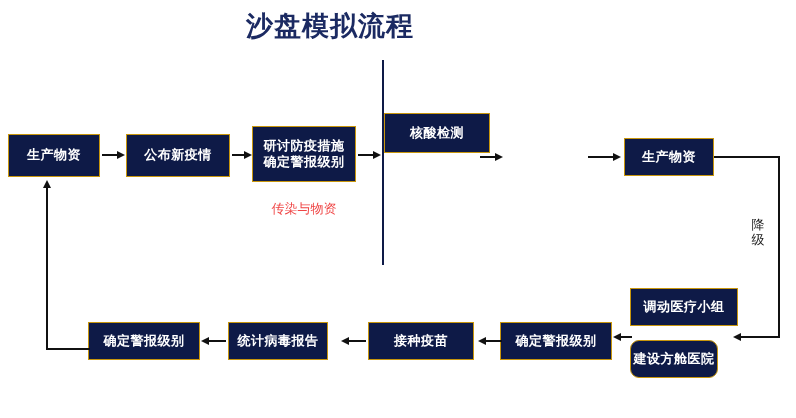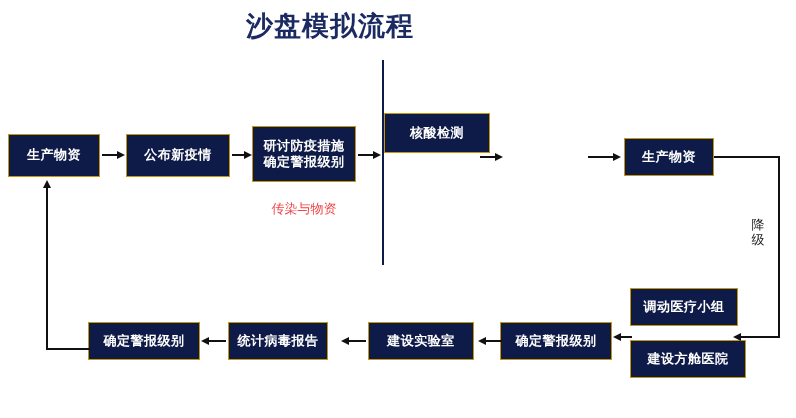--- a/index.html
+++ b/index.html
@@ -129,34 +129,34 @@
   <div class="node" style="left:384px; top:113px; width:106px; height:40px;">
     <span class="ln">核酸检测</span>
   </div>
 
 
 
   <div class="node" style="left:630px; top:288px; width:108px; height:38px;">
     <span class="ln">调动医疗小组</span>
   </div>
 
-  <div class="node" style="left:630px; top:340px; width:116px; height:38px;">
+  <div class="node" style="left:630px; top:340px; width:88px; height:38px;border-radius:9px;">
     <span class="ln">建设方舱医院</span>
   </div>
 
   <div class="node" style="left:88px; top:322px; width:112px; height:38px;">
     <span class="ln">确定警报级别</span>
   </div>
 
   <div class="node" style="left:228px; top:322px; width:100px; height:38px;">
     <span class="ln">统计病毒报告</span>
   </div>
 
   <div class="node" style="left:368px; top:322px; width:106px; height:38px;">
-    <span class="ln">建设实验室</span>
+    <span class="ln">接种疫苗</span>
   </div>
 
   <div class="node" style="left:500px; top:322px; width:112px; height:38px;">
     <span class="ln">确定警报级别</span>
   </div>
 
   <div class="hline" style="left:102px; top:154px; width:16px;"></div>
   <div class="arrowhead ah-right" style="left:117px; top:150.5px;"></div>
 
   <div class="hline" style="left:232px; top:154px; width:14px;"></div>

